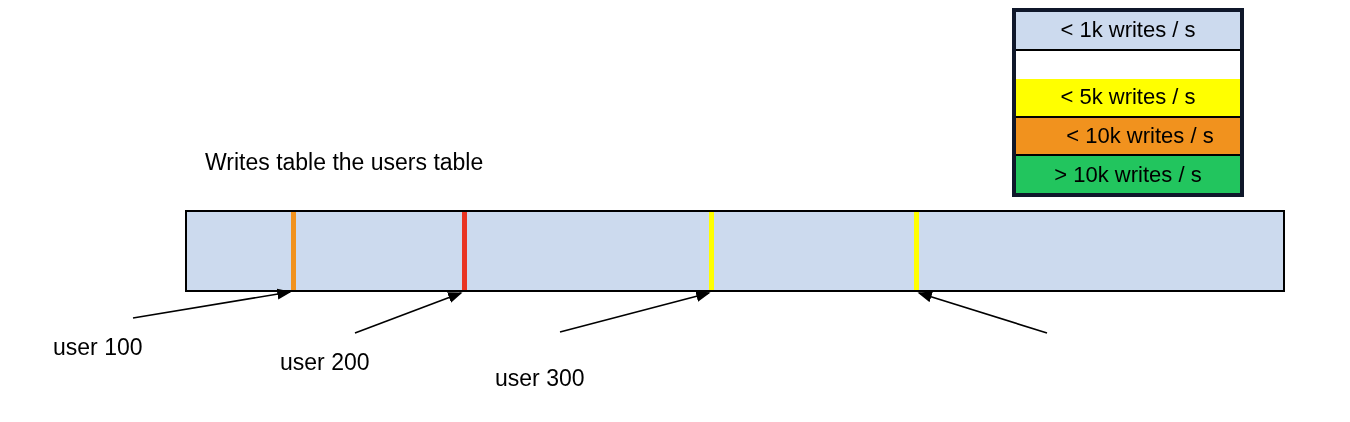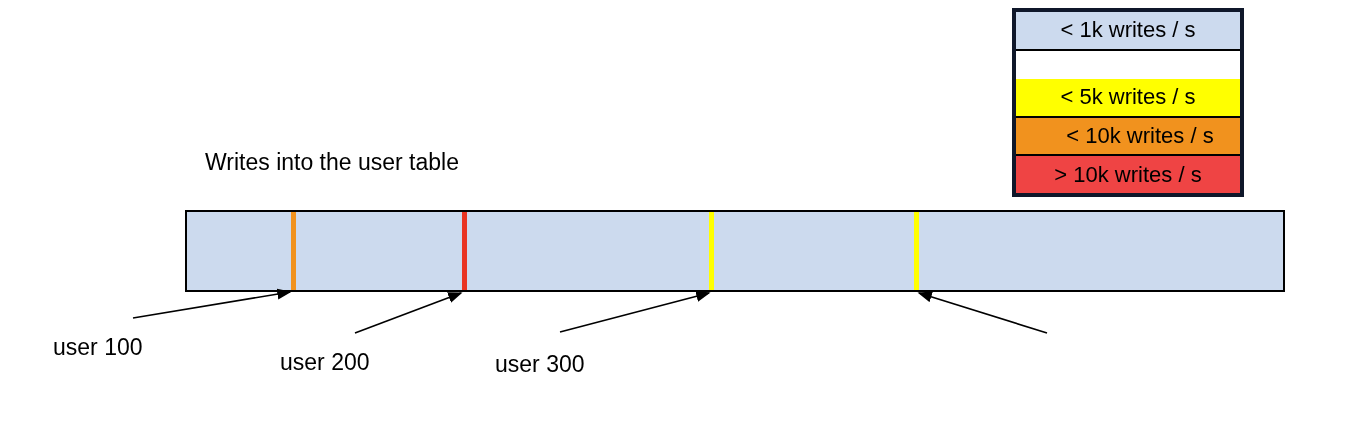--- a/index.html
+++ b/index.html
@@ -71,35 +71,35 @@
     pointer-events: none;
   }
   .user-label {
     position: absolute;
     font-size: 23px;
     color: #000000;
     white-space: nowrap;
   }
   .label-user100 { left: 53px;  top: 334px; }
   .label-user200 { left: 280px; top: 349px; }
-  .label-user300 { left: 495px; top: 351px; }
+  .label-user300 { left: 495px; top: 365px; }
   .label-user400 { left: 967px; top: 352px; }
 </style>
 </head>
 <body>
 
 <div class="canvas">
 
-  <div class="diagram-title">Writes into the user table</div>
+  <div class="diagram-title">Writes table the users table</div>
 
   <div class="legend">
     <div class="legend-row" style="background-color: rgb(204, 218, 238);">&lt; 1k writes / s</div>
     <div class="legend-row" style="background-color: rgb(255, 255, 0); margin-top: 28px;">&lt; 5k writes / s</div>
     <div class="legend-row" style="background-color: rgb(241, 146, 30); padding-left: 24px;">&lt; 10k writes / s</div>
-    <div class="legend-row" style="background-color: #ef4444;">&gt; 10k writes / s</div>
+    <div class="legend-row" style="background-color: #22c55e;">&gt; 10k writes / s</div>
   </div>
 
   <div class="users-bar" style="background-color: rgb(204, 218, 238);">
     <div class="marker marker-user100" style="background-color: rgb(241, 146, 30);"></div>
     <div class="marker marker-user200" style="background-color: rgb(233, 52, 35);"></div>
     <div class="marker marker-user300" style="background-color: rgb(255, 255, 0);"></div>
     <div class="marker marker-user400" style="background-color: rgb(255, 255, 0);"></div>
   </div>
 
   <svg class="arrows-overlay" viewBox="0 0 1350 422" xmlns="http://www.w3.org/2000/svg">

